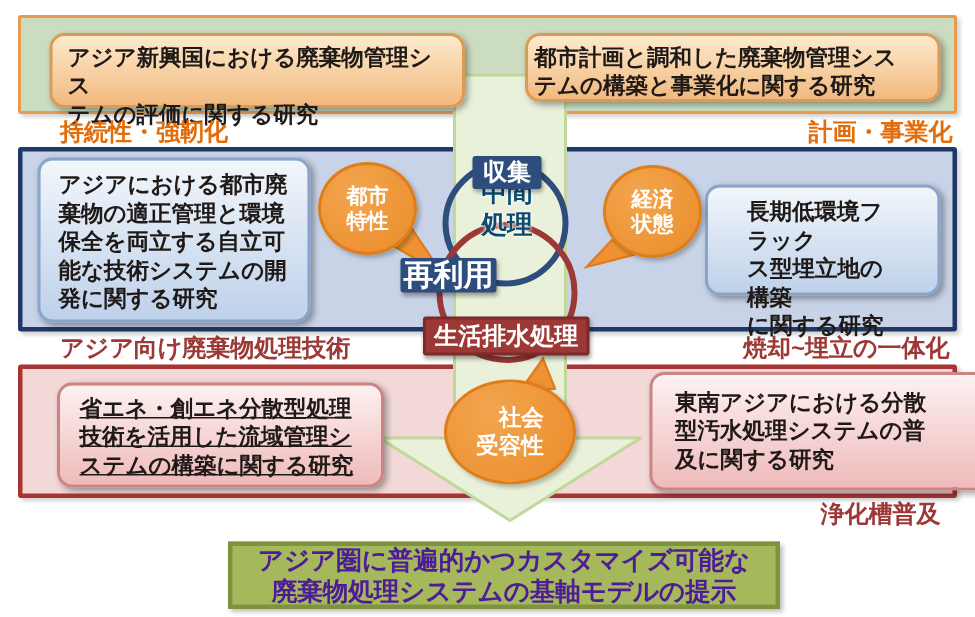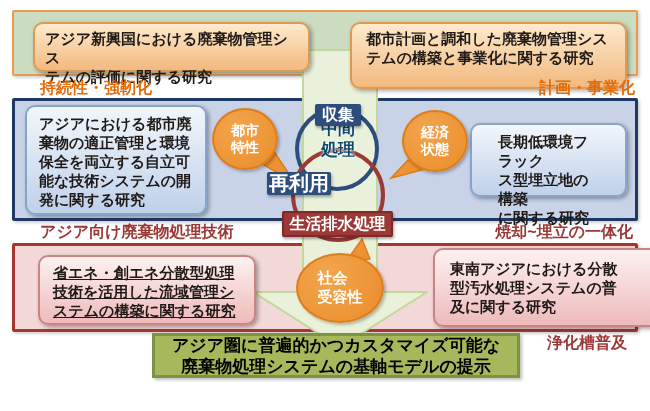--- a/index.html
+++ b/index.html
@@ -17,21 +17,21 @@
   .overlay{left:0;top:0;width:650px;height:411px;pointer-events:none;}
   
   .cardbox{
     border-radius:10px;box-shadow:2px 2px 4px rgba(0,0,0,.35);
     font-weight:bold;color:#1f1a17;white-space:pre-line;word-break:break-all;
   }
   .cardbox.orange{background:linear-gradient(#fdeacd,#f2b97e);border:2px solid #dc9a55;}
   .cardbox.blue{background:linear-gradient(#f2f6fb,#bed1ea);border:2px solid #89a4cb;}
   .cardbox.pink{background:linear-gradient(#fdf1f1,#efbaba);border:2px solid #cb8383;}
   .box-top-left{left:33px;top:22px;width:277px;height:50px;padding:5px 10px;font-size:15px;line-height:19px;}
-  .box-top-right{left:350px;top:22px;width:277px;height:67px;padding:5px 14px;font-size:15px;line-height:19px;}
+  .box-top-right{left:350px;top:22px;width:277px;height:46px;padding:5px 4px;font-size:15px;line-height:19px;}
   .box-mid-left{left:25px;top:105px;width:182px;height:110px;padding:7px 12px;font-size:15px;line-height:19px;}
   .box-mid-right{left:470px;top:123px;width:157px;height:74px;padding:7px 26px;font-size:15px;line-height:19px;}
   .box-pink-left{left:38px;top:255px;width:218px;height:70px;padding:6px 13px;font-size:15px;line-height:19px;text-decoration:underline;}
   .box-pink-right{left:433px;top:248px;width:232px;height:79px;padding:9px 15px;font-size:15px;line-height:19px;}
   
   .caption{font-size:16px;font-weight:bold;white-space:nowrap;}
   .caption.orange{color:#e36c0a;}
   .caption.darkred{color:#9c3937;}
   
   .chip{
@@ -45,34 +45,34 @@
   .chip-reuse{left:267px;top:172px;width:64px;height:23px;font-size:20px;}
   .chip-final{left:343px;top:172px;width:75px;height:23px;font-size:16px;}
   .chip-wastewater{left:282px;top:211px;width:111px;height:26px;font-size:16px;}
   .venn-center-label{
     left:316px;top:118px;width:44px;text-align:center;
     font-size:17px;line-height:21px;font-weight:bold;color:#0c4a6e;
     white-space:pre-line;text-shadow:0 0 2px #fff,0 0 2px #fff;
   }
   
   .bubble{
-    display:flex;align-items:center;justify-content:center;text-align:left;
+    display:flex;align-items:center;justify-content:center;text-align:right;
     border-radius:50%;color:#fff;font-weight:bold;white-space:pre-line;
     background:radial-gradient(circle at 35% 30%,#f3a54e,#ea8c2a);
-    border:2px solid #dd7d1b;box-shadow:2px 2px 3px rgba(0,0,0,.25);font-family:Liberation Serif, serif;
+    border:2px solid #dd7d1b;box-shadow:2px 2px 3px rgba(0,0,0,.25);
   }
   .bubble-urban{left:212px;top:108px;width:66px;height:62px;font-size:14px;line-height:17px;}
   .bubble-economic{left:402px;top:110px;width:66px;height:62px;font-size:14px;line-height:17px;}
   .bubble-social{left:296px;top:253px;width:88px;height:70px;font-size:15px;line-height:19px;}
   
   .goal{
-    left:152px;top:333px;width:368px;height:45px;
+    left:152px;top:361px;width:368px;height:45px;
     background:#a5b95c;border:3px solid #7d9340;box-shadow:2px 2px 3px rgba(0,0,0,.25);
     display:flex;align-items:center;justify-content:center;text-align:center;
-    color:#000000;font-size:17px;line-height:21px;font-weight:bold;white-space:pre-line;
+    color:#4c1d95;font-size:17px;line-height:21px;font-weight:bold;white-space:pre-line;
   }
 </style>
 </head>
 <body>
 
 <div class="stage">
 
   <div class="abs band band-top"></div>
   <div class="abs band band-mid"></div>
   <div class="abs band band-pink"></div>

